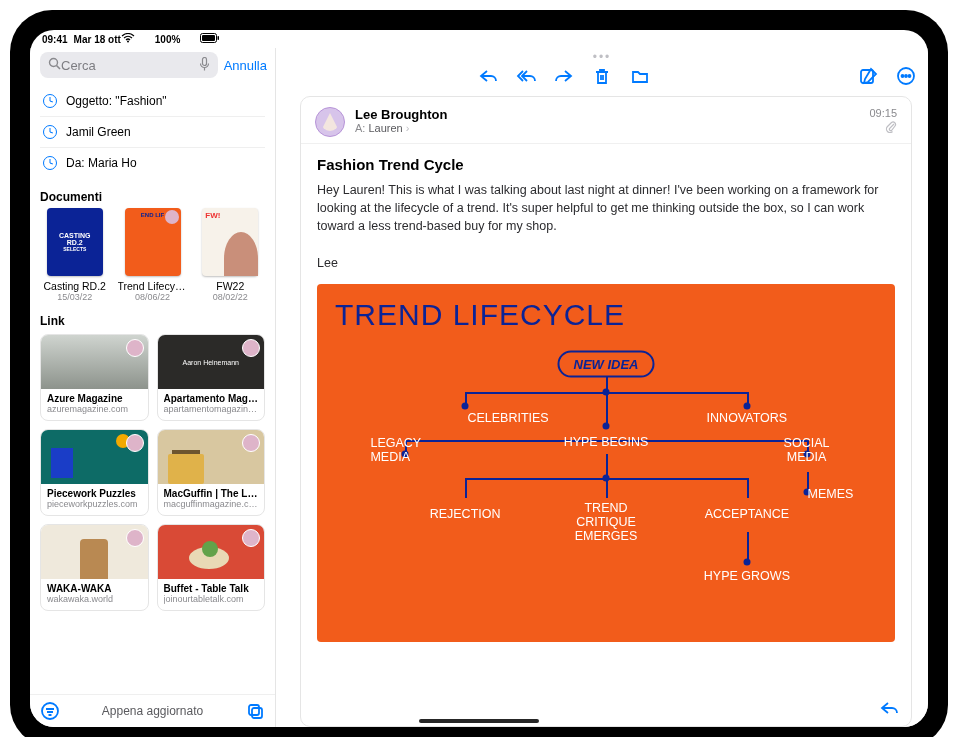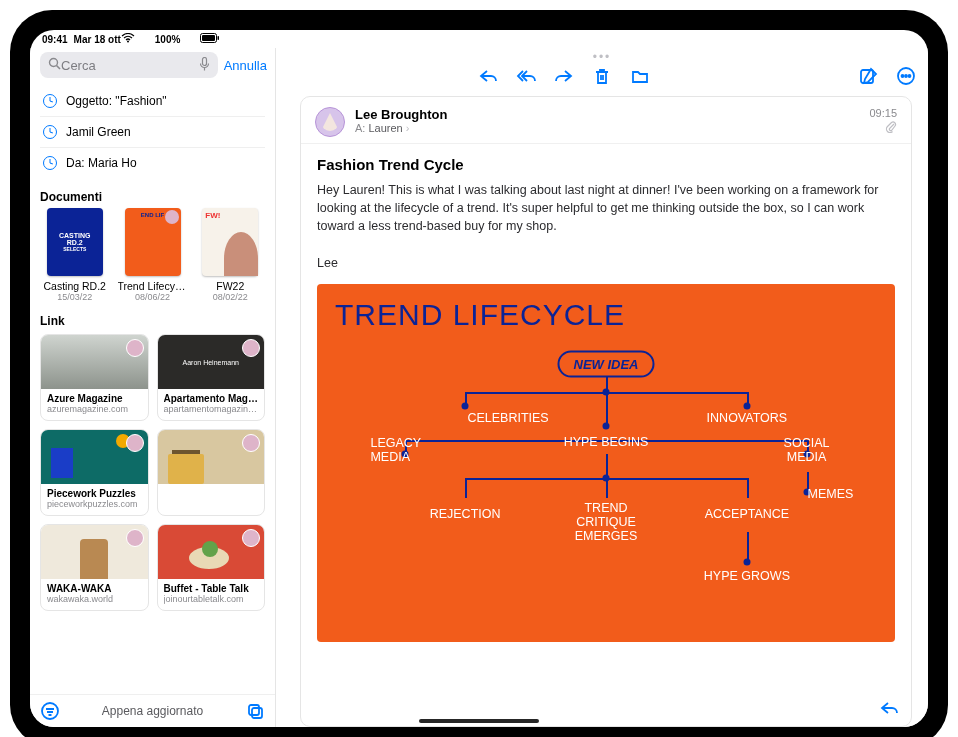--- a/index.html
+++ b/index.html
@@ -198,20 +198,24 @@
                 <div class="link-title">Piecework Puzzles</div>
                 <div class="link-url">pieceworkpuzzles.com</div>
               </div>
           </div>
           <div class="link-card">
             <div class="link-thumb" style="background:#d8c7a0;">
                 <span style="position:absolute;left:10px;bottom:0;width:36px;height:30px;background:#e0b24a;border-radius:2px;"></span>
                 <span style="position:absolute;left:14px;bottom:30px;width:28px;height:4px;background:#6d552f;"></span>
                 <span class="avatar"></span>
               </div>
+            <div class="link-meta">
+                <div class="link-title">MacGuffin | The Life</div>
+                <div class="link-url">macguffinmagazine.com</div>
+              </div>
           </div>
           <div class="link-card">
             <div class="link-thumb" style="background:#efe9dc;">
                 <span style="position:absolute;left:50%;bottom:0;transform:translateX(-50%);width:28px;height:40px;background:#b98952;border-radius:4px 4px 0 0;"></span>
                 <span class="avatar"></span>
               </div>
             <div class="link-meta">
                 <div class="link-title">WAKA-WAKA</div>
                 <div class="link-url">wakawaka.world</div>
               </div>

